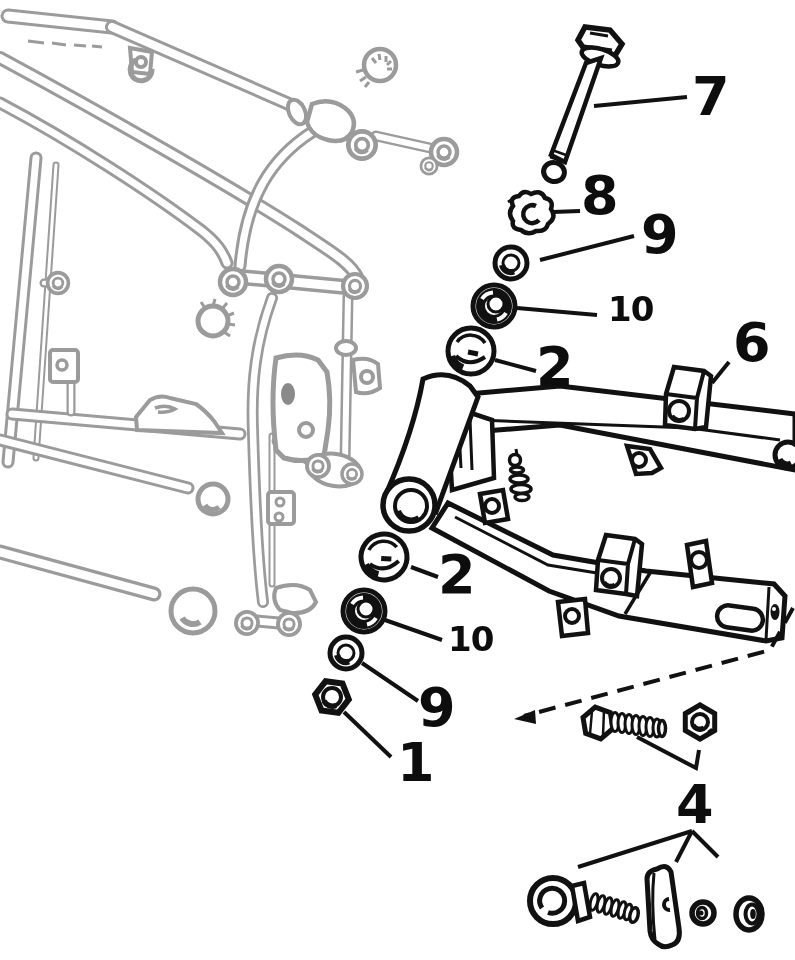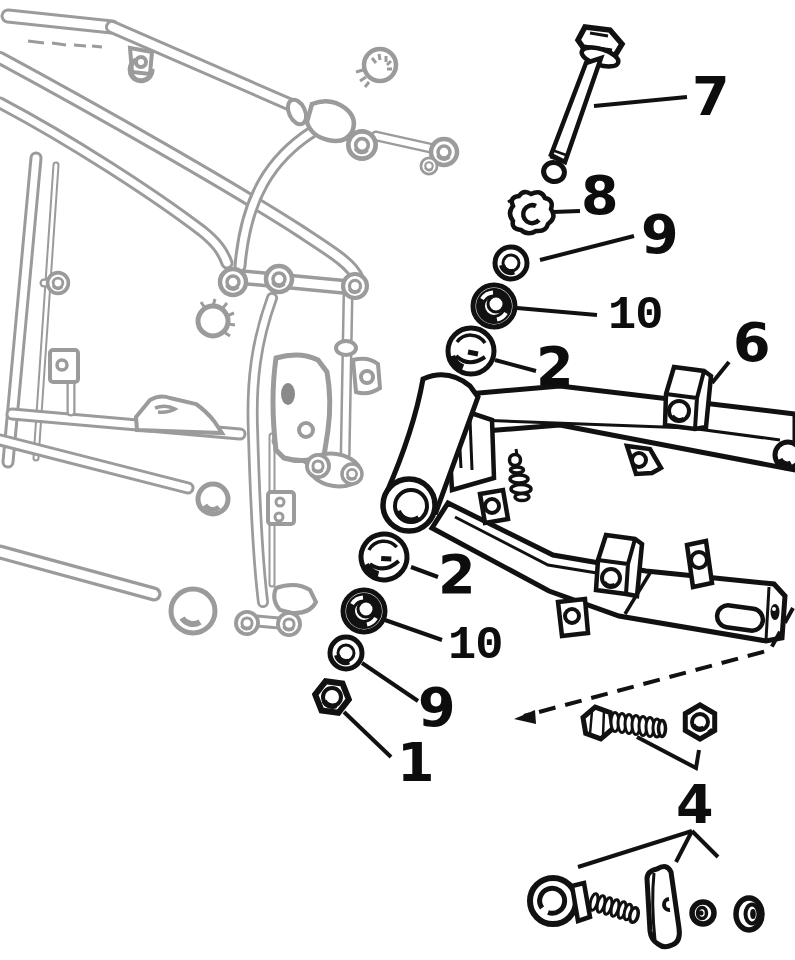--- a/index.html
+++ b/index.html
@@ -1,21 +1,21 @@
 <!DOCTYPE html>
 <html><head>
 <meta charset="utf-8">
 <style>
   html,body{margin:0;padding:0;background:#ffffff;}
   .stage{position:relative;width:795px;height:960px;background:#ffffff;overflow:hidden;
          font-family:"DejaVu Sans","Liberation Sans",sans-serif;}
   .stage svg{position:absolute;left:0;top:0;}
   .callout{position:absolute;font-weight:bold;font-size:54px;line-height:1;color:#0d0d0d;
            letter-spacing:-1px;user-select:none;}
-  .callout.small{font-size:47px;font-family:Liberation Mono, monospace;}
+  .callout.small{font-size:34px;}
   
   .tO{stroke:#9b9b9b;fill:none;stroke-linecap:round;}
   .tI{stroke:#ffffff;fill:none;stroke-linecap:round;}
   .gs{stroke:#9b9b9b;fill:#ffffff;}           
   .gl{stroke:#9b9b9b;fill:none;}              
   .ks{stroke:#111111;fill:#ffffff;}           
   .kl{stroke:#111111;fill:none;}              
   .kf{fill:#111111;stroke:none;}              
 </style>
 </head>

